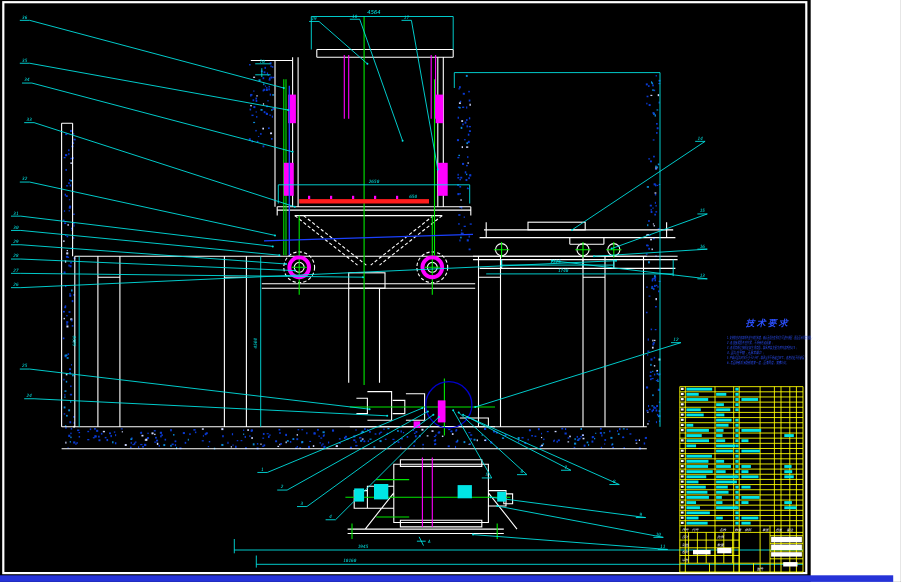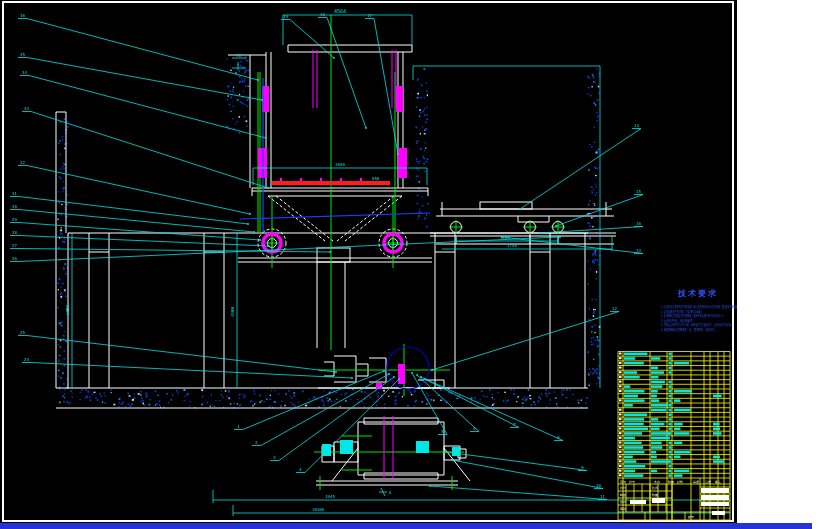--- a/index.html
+++ b/index.html
@@ -1,17 +1,17 @@
 <!DOCTYPE html>
 <html><head>
 <meta charset="utf-8">
 <style>
   html,body{margin:0;padding:0;background:#222;}
   .stage{position:relative;width:819px;height:529px;background:#000;overflow:hidden;
-         font-family:"DejaVu Sans",sans-serif;}
+         font-family:"DejaVu Sans",sans-serif;font-style:italic;}
   svg{position:absolute;left:0;top:0;}
   svg text{font-family:"DejaVu Sans Mono","DejaVu Sans",sans-serif;}
   .dimtxt{fill:#00e5e5;font-size:5px;}
   .dimtxt-sm{fill:#00e5e5;font-size:4px;}
   .note-title{fill:#2b50ff;font-size:8px;font-weight:bold;letter-spacing:2px;}
   .note-line{fill:#2b50ff;font-size:3.8px;}
   .tb-label{fill:#ffffff;font-size:3px;}
 </style>
 </head>
 <body>

